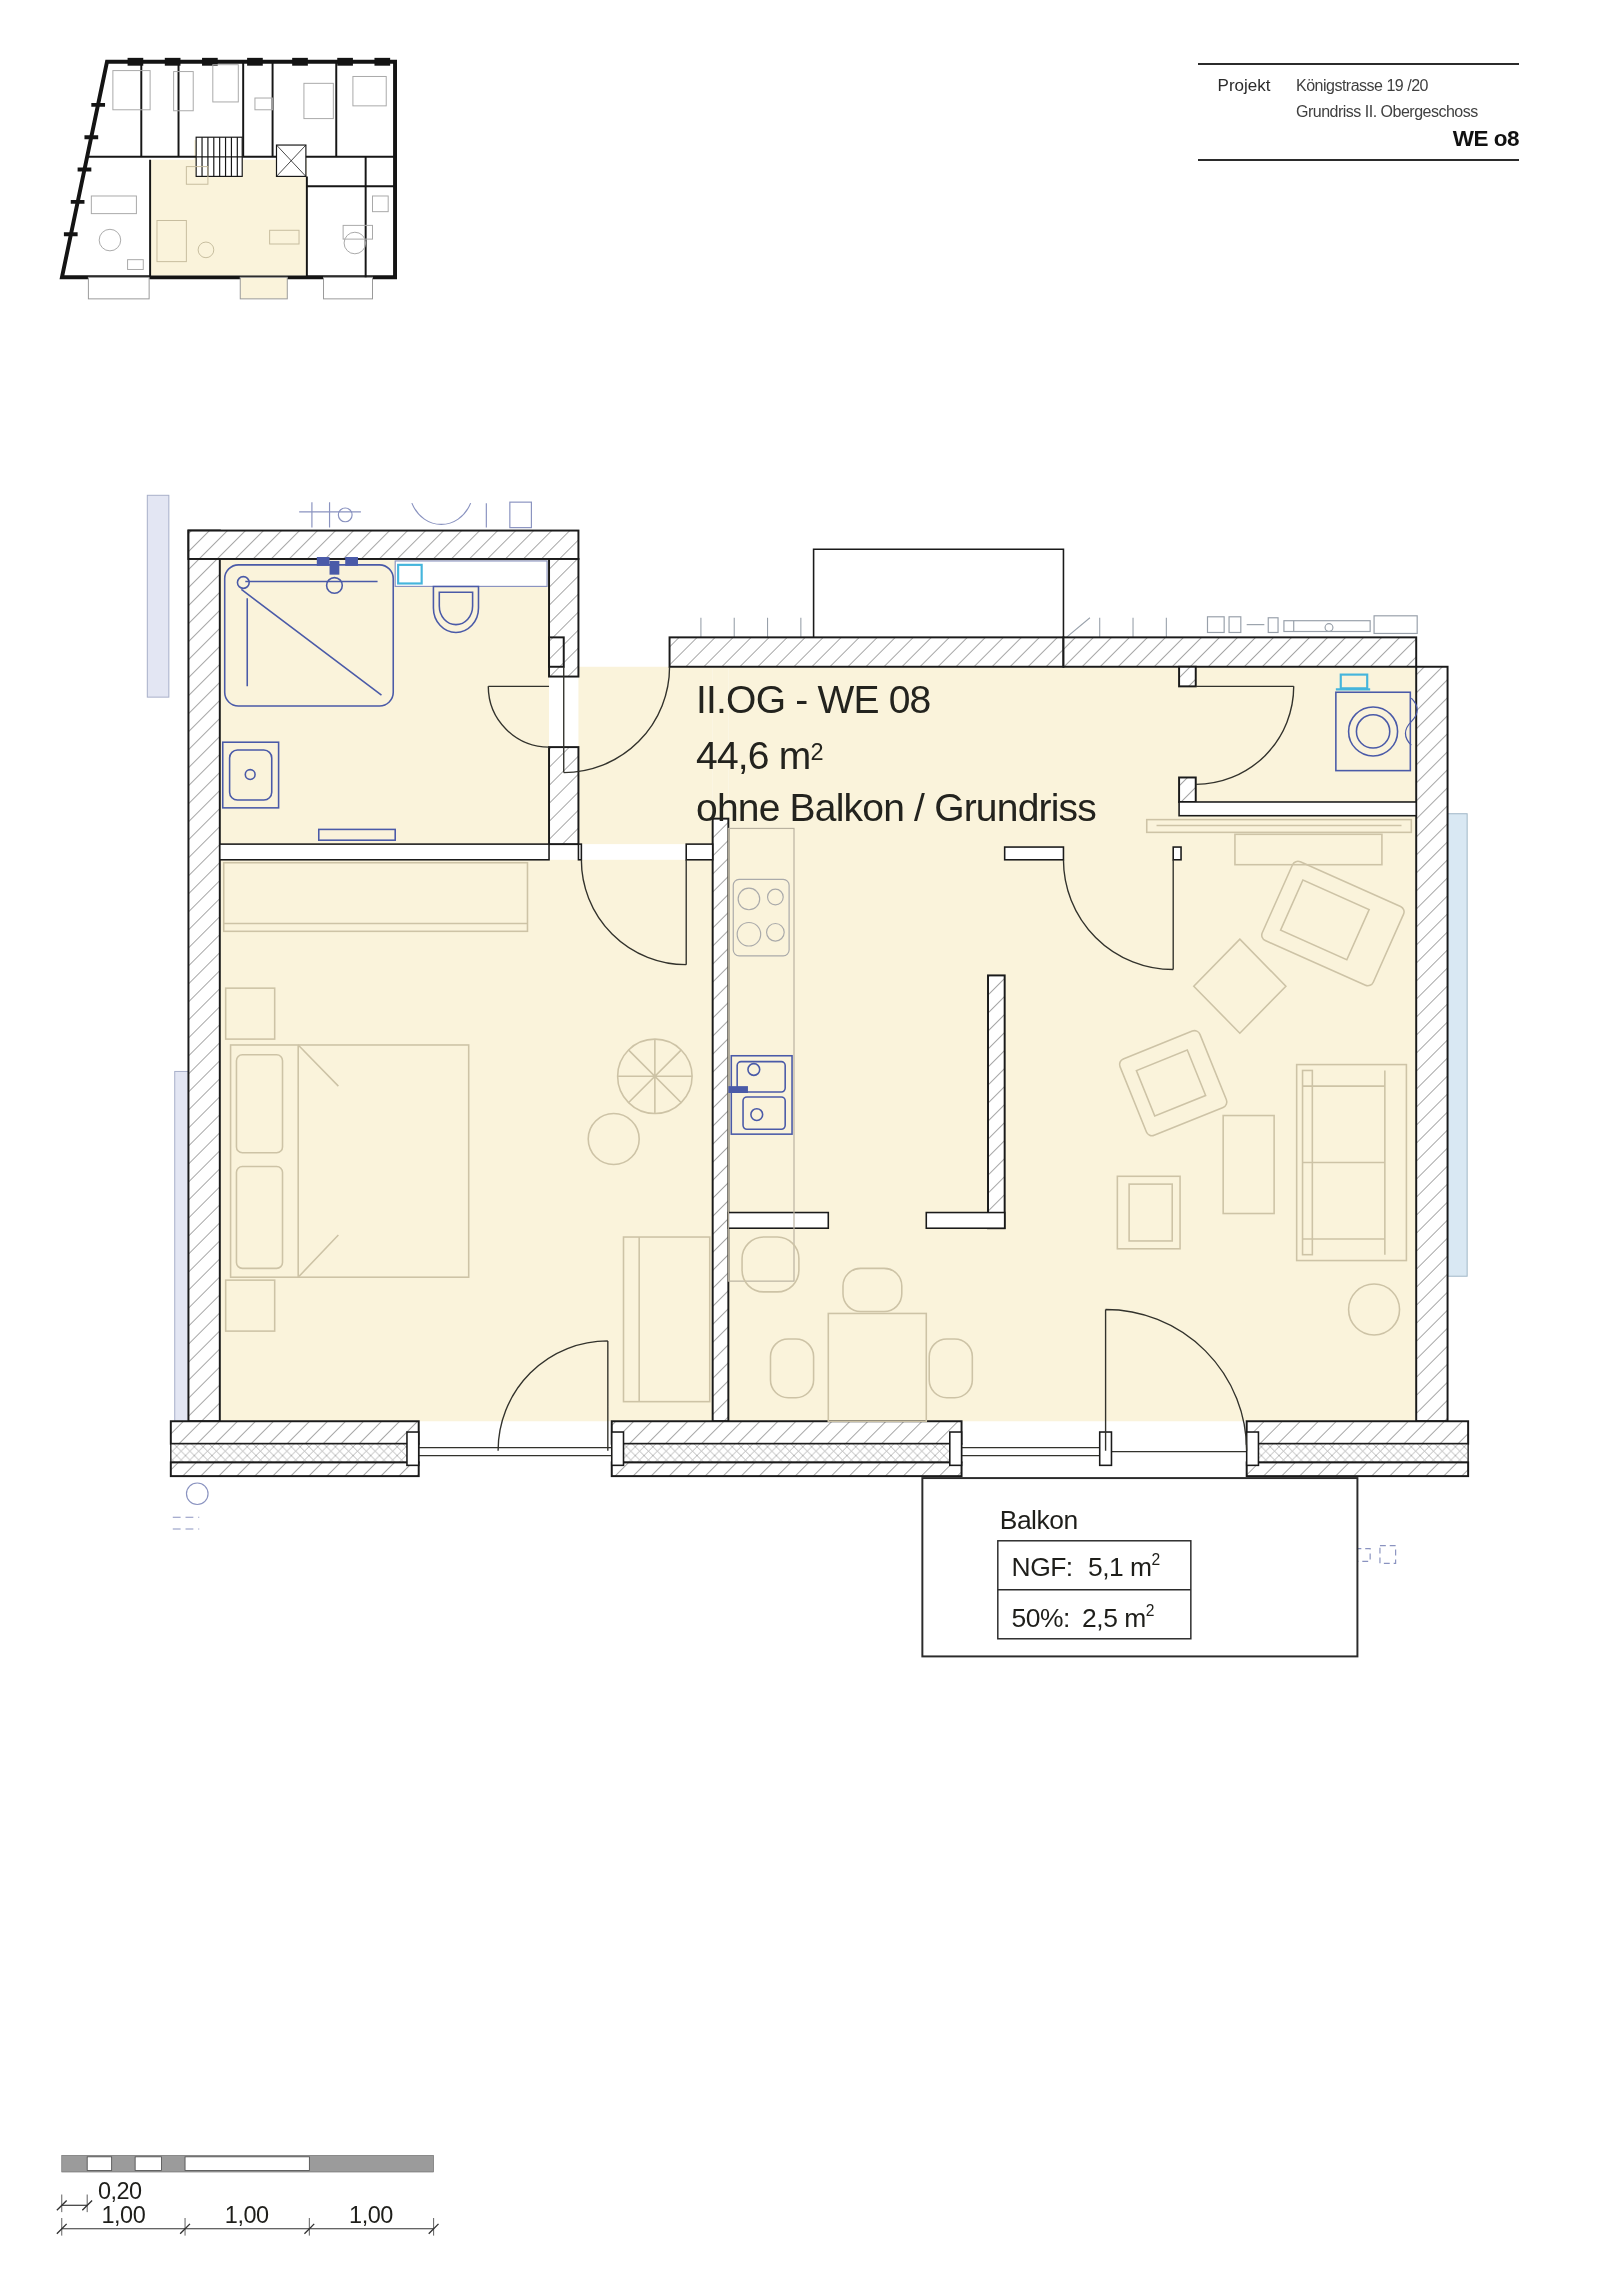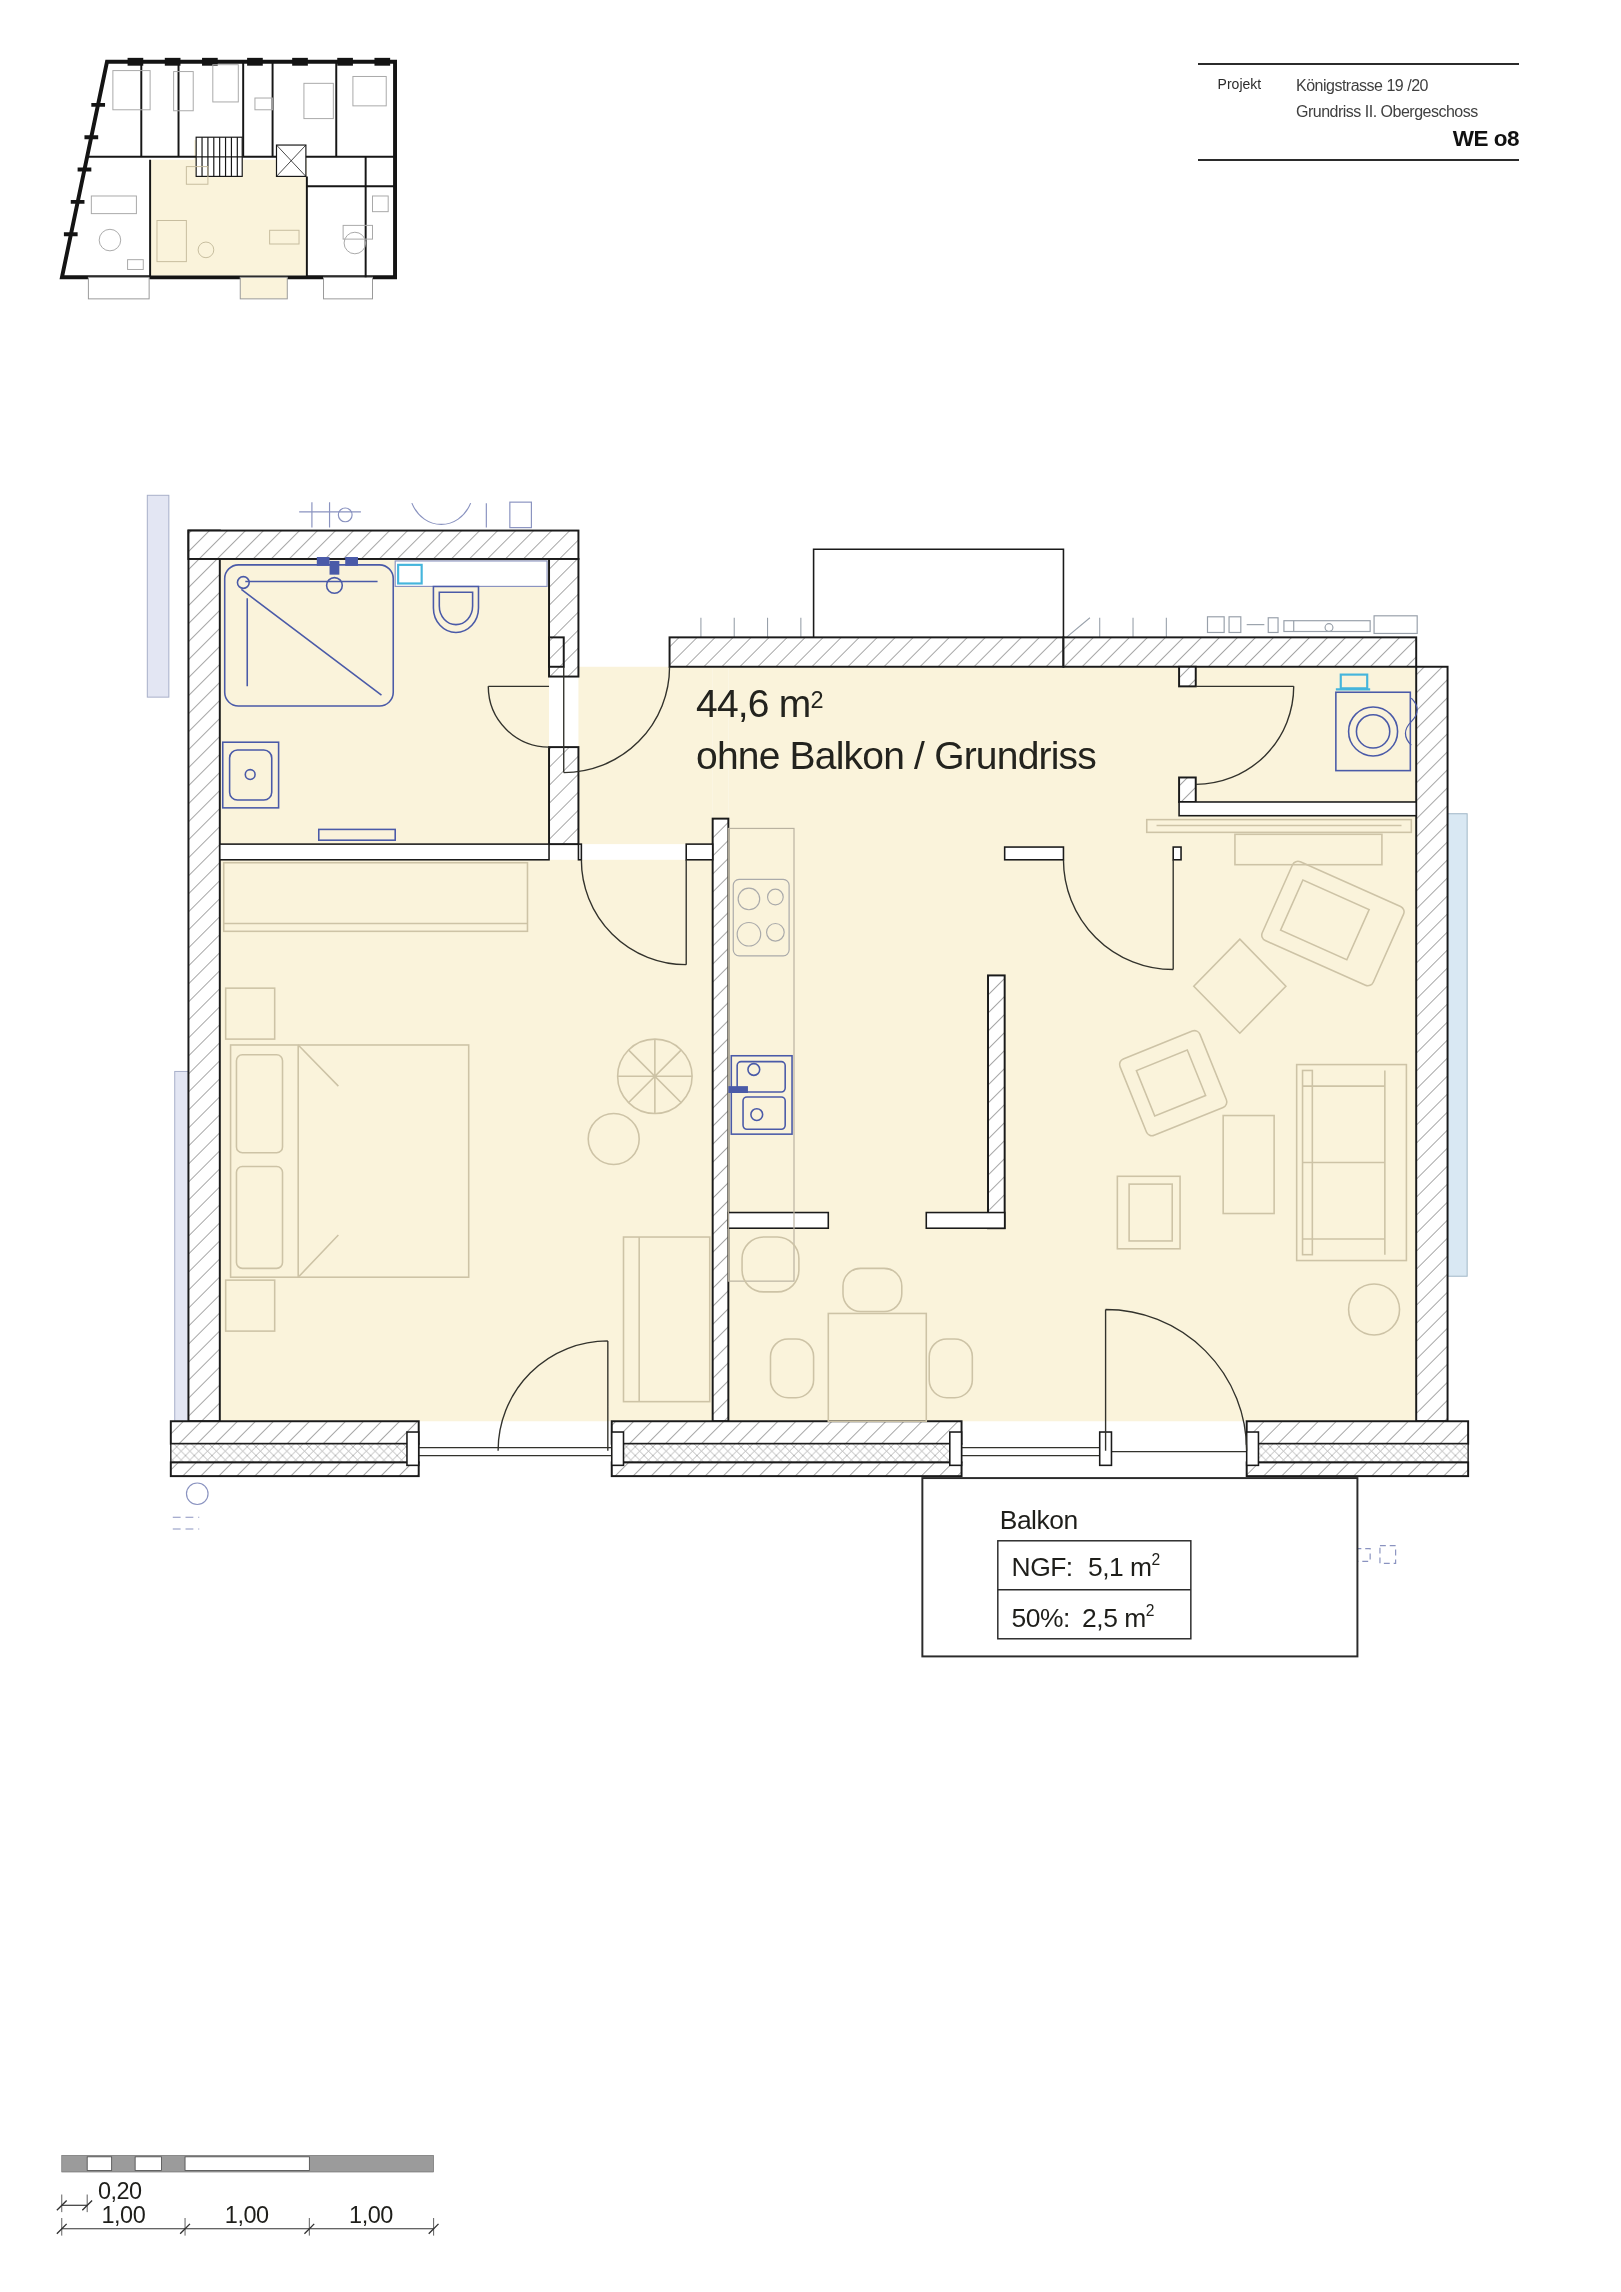--- a/index.html
+++ b/index.html
@@ -5,21 +5,21 @@
   html,body{margin:0;padding:0;background:#fff;}
   #page{position:relative;width:1621px;height:2293px;background:#ffffff;overflow:hidden;
         font-family:"Liberation Sans",sans-serif;color:#1e1e1a;}
   .abs{position:absolute;}
   svg{position:absolute;display:block;}
 
   
   #title-block{left:1198px;top:63px;width:321px;border-top:2px solid #2b2b2b;
                border-bottom:2px solid #2b2b2b;padding:7.8px 0 5.9px 0;}
   .tb-inner{position:relative;min-height:80px;}
-  .tb-label{position:absolute;left:19.6px;top:2.9px;font-size:14px;color:#2b2b2b;}
+  .tb-label{position:absolute;left:19.6px;top:2.9px;font-size:17px;color:#2b2b2b;}
   .tb-right{margin-left:98px;}
   .tb-line{font-size:16px;line-height:26.5px;letter-spacing:-0.5px;color:#404040;white-space:nowrap;}
   .tb-unit{font-size:22.5px;font-weight:bold;text-align:right;margin-top:0;letter-spacing:-0.5px;color:#111;}
 
   
   #plan-title{left:696px;top:674px;font-size:39px;line-height:52px;letter-spacing:-0.8px;color:#23231e;}
   #plan-title .sup{font-size:23.5px;vertical-align:8.8px;}
 
   
   .w{fill:url(#hatch);stroke:#1a1a1a;stroke-width:2;}
@@ -351,20 +351,21 @@
       <rect x="941" y="1508" width="444" height="182" fill="#ffffff" stroke="#2b2b2b" stroke-width="2"></rect>
       <text class="anno" x="1020" y="1560">Balkon</text>
       <rect x="1018" y="1572" width="197" height="100" fill="#ffffff" stroke="#2b2b2b" stroke-width="1.5"></rect>
       <line x1="1018" y1="1622" x2="1215" y2="1622" stroke="#2b2b2b" stroke-width="1.5"></line>
       <text class="anno" x="1032" y="1608"><tspan>NGF:</tspan><tspan x="1110">5,1 m</tspan><tspan dy="-11" font-size="16">2</tspan></text>
       <text class="anno" x="1032" y="1660"><tspan>50%:</tspan><tspan x="1104">2,5 m</tspan><tspan dy="-11" font-size="16">2</tspan></text>
     </g>
   </svg>
 
   <div id="plan-title" class="abs">
+    <div>II.OG - WE 08</div>
     <div><span>44,6 m</span><span class="sup">2</span></div>
     <div>ohne Balkon / Grundriss</div>
   </div>
 
   <svg viewBox="40 2170 490 140" style="left:39px;top:2127px;width:480px;height:137px">
     <rect x="63" y="2199" width="380" height="17" fill="#9b9b9b" stroke="#666" stroke-width="0.6"></rect>
     <g fill="#ffffff" stroke="#444" stroke-width="0.8">
       <rect x="89" y="2200.5" width="25" height="14"></rect>
       <rect x="138" y="2200.5" width="27" height="14"></rect>
       <rect x="189" y="2200.5" width="127" height="14"></rect>

